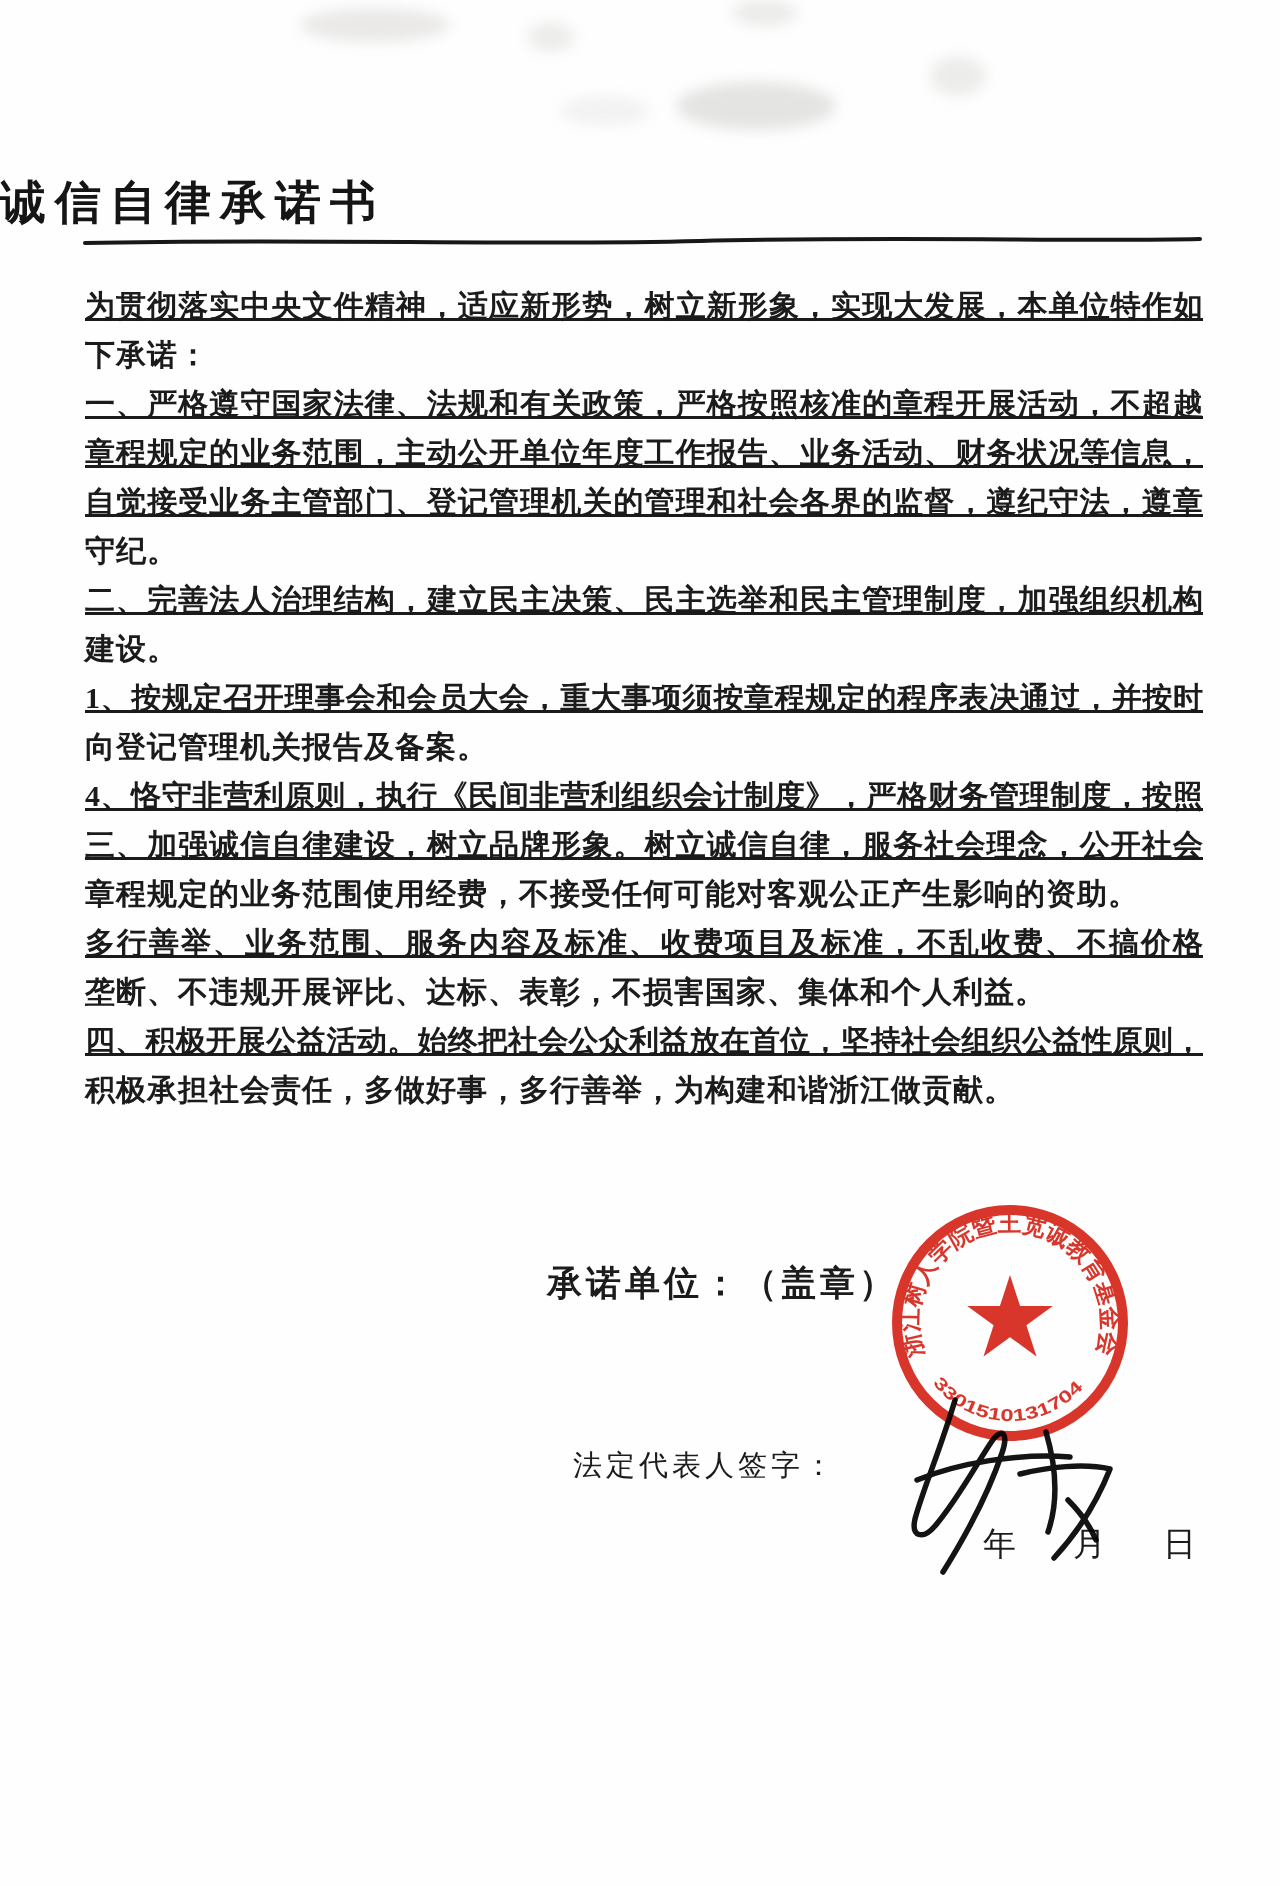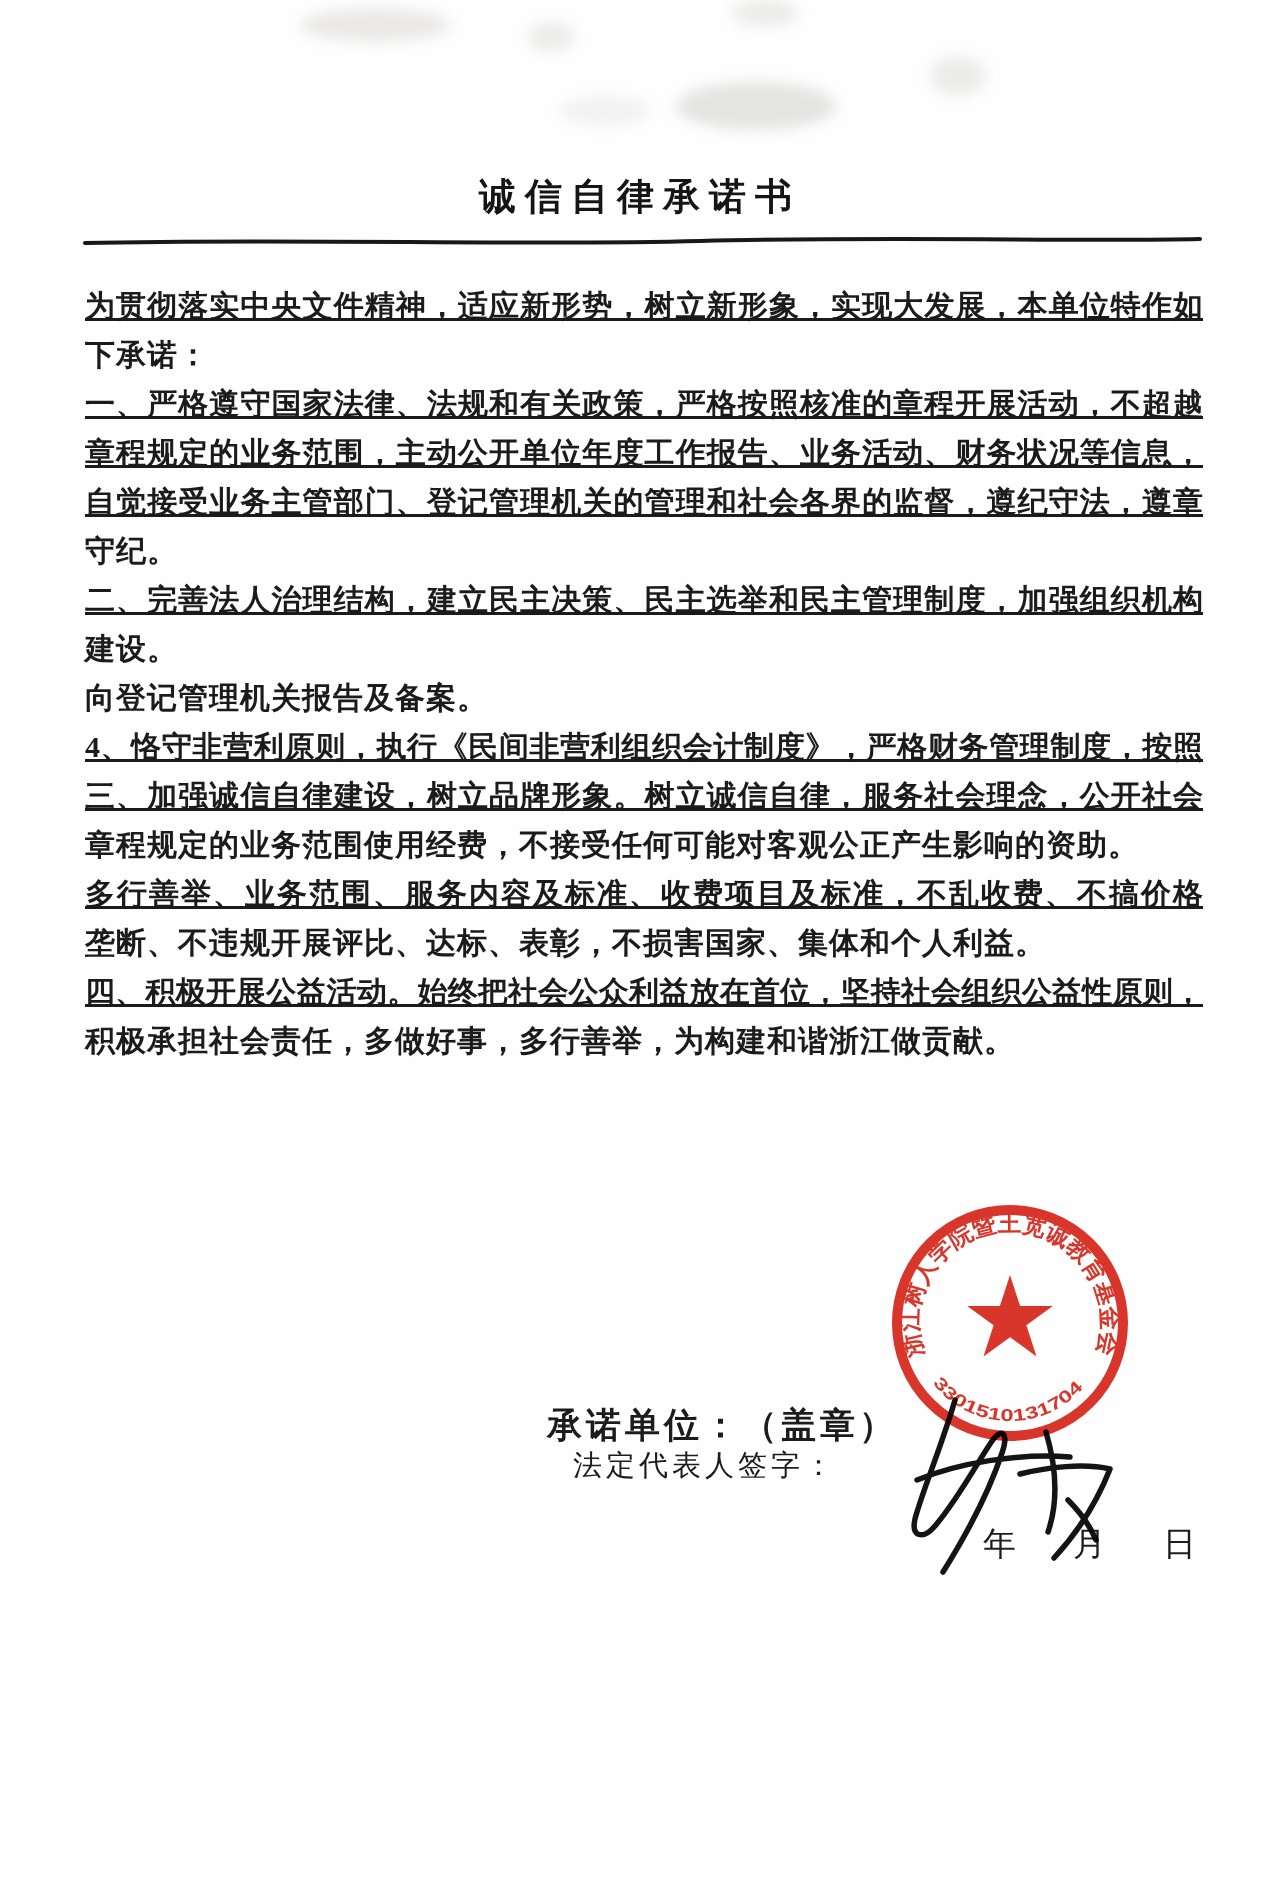--- a/index.html
+++ b/index.html
@@ -13,37 +13,37 @@
   .smudge{position:absolute;border-radius:50%;filter:blur(7px);pointer-events:none;}
   .s1{left:300px;top:8px;width:150px;height:34px;background:rgba(110,108,98,.14);}
   .s2{left:528px;top:22px;width:46px;height:30px;background:rgba(110,108,98,.12);}
   .s3{left:732px;top:0px;width:66px;height:26px;background:rgba(110,108,98,.13);}
   .s4{left:676px;top:82px;width:160px;height:48px;background:rgba(96,96,86,.16);}
   .s5{left:930px;top:56px;width:56px;height:40px;background:rgba(110,108,98,.12);}
   .s6{left:560px;top:96px;width:90px;height:30px;background:rgba(110,108,98,.08);}
 
   .doc-title{
     position:absolute;left:0;top:172px;width:100%;
-    text-align:center;font-size:37px;font-weight:700;letter-spacing:9px;
+    font-size:46px;font-weight:700;letter-spacing:9px;
     color:#151515;
   }
   .title-rule{position:absolute;left:0;top:228px;width:1280px;height:30px;}
 
   .body-text{position:absolute;left:85px;top:281px;width:1118px;}
   .line{
     height:49px;line-height:49px;font-size:30px;font-weight:600;
     white-space:nowrap;letter-spacing:1px;color:#1b1b1b;
   }
   .line.fill{
     white-space:normal;text-align:justify;text-align-last:justify;
     overflow:hidden;letter-spacing:0;text-decoration:underline;
   }
 
   .unit-label{
-    position:absolute;left:547px;top:1402px;
+    position:absolute;left:547px;top:1260px;
     font-size:35px;font-weight:600;letter-spacing:4px;white-space:nowrap;
   }
   .rep-label{
     position:absolute;left:573px;top:1446px;
     font-size:29px;font-weight:400;letter-spacing:4px;white-space:nowrap;
   }
   .date-line{
     position:absolute;left:983px;top:1522px;
     font-size:33px;font-weight:400;letter-spacing:12px;white-space:nowrap;
   }
@@ -73,20 +73,21 @@
 
   <div class="body-text">
     <div class="line fill">为贯彻落实中央文件精神，适应新形势，树立新形象，实现大发展，本单位特作如</div>
     <div class="line">下承诺：</div>
     <div class="line fill">一、严格遵守国家法律、法规和有关政策，严格按照核准的章程开展活动，不超越</div>
     <div class="line fill">章程规定的业务范围，主动公开单位年度工作报告、业务活动、财务状况等信息，</div>
     <div class="line fill">自觉接受业务主管部门、登记管理机关的管理和社会各界的监督，遵纪守法，遵章</div>
     <div class="line">守纪。</div>
     <div class="line fill">二、完善法人治理结构，建立民主决策、民主选举和民主管理制度，加强组织机构</div>
     <div class="line">建设。</div>
+    <div class="line fill">1、按规定召开理事会和会员大会，重大事项须按章程规定的程序表决通过，并按时</div>
     <div class="line">向登记管理机关报告及备案。</div>
     <div class="line fill">4、恪守非营利原则，执行《民间非营利组织会计制度》，严格财务管理制度，按照</div>
     <div class="line fill">三、加强诚信自律建设，树立品牌形象。树立诚信自律，服务社会理念，公开社会</div>
     <div class="line">章程规定的业务范围使用经费，不接受任何可能对客观公正产生影响的资助。</div>
     <div class="line fill">多行善举、业务范围、服务内容及标准、收费项目及标准，不乱收费、不搞价格</div>
     <div class="line">垄断、不违规开展评比、达标、表彰，不损害国家、集体和个人利益。</div>
     <div class="line fill">四、积极开展公益活动。始终把社会公众利益放在首位，坚持社会组织公益性原则，</div>
     <div class="line">积极承担社会责任，多做好事，多行善举，为构建和谐浙江做贡献。</div>
   </div>
 

